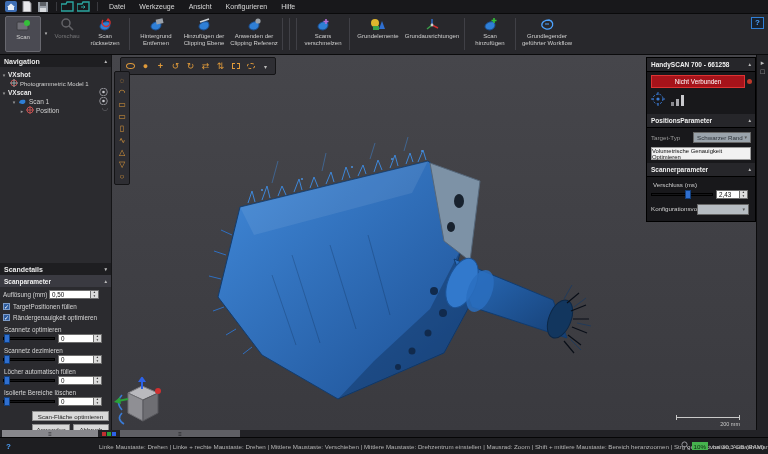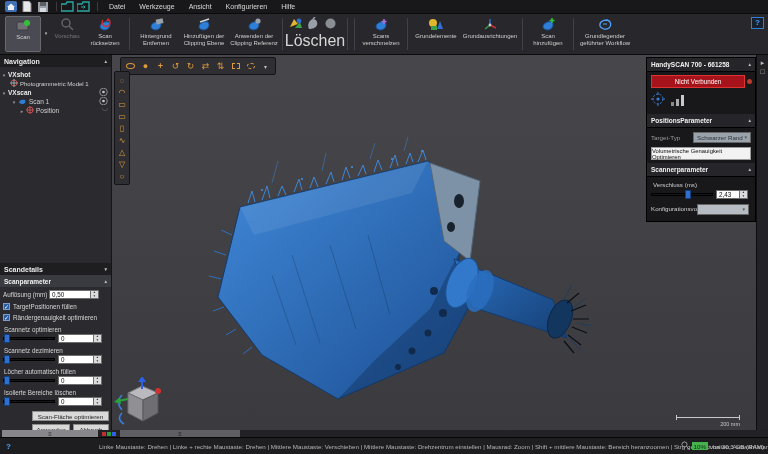--- a/index.html
+++ b/index.html
@@ -174,37 +174,20 @@
     <div class="tbtn" style="width:50px">
       <span class="ti">
           <svg width="15" height="13">
             <path d="M2,9 C2,5 7,3 11,4 C13,7 12,11 7,12 C4,12 2,10 2,9 Z" fill="#2f7fd6" stroke="#1b4f92"></path>
             <circle cx="11" cy="3" r="2.6" fill="#9aa0a8"></circle>
           </svg>
         </span>
       <span class="lbl">Anwenden der Clipping Referenz</span>
     </div>
     <div class="sep"></div>
-    <div class="tgroup" style="width:58px">
-      <div class="icons">
-        <span class="ti" style="width:18px"><svg width="15" height="13">
-              <polygon points="2,10 6,2 10,7" fill="#e0b62e"></polygon>
-              <polygon points="7,11 12,5 14,11" fill="#3aa04a"></polygon>
-              <circle cx="11" cy="4" r="2.4" fill="#2f6fd0"></circle>
-            </svg></span>
-        <span class="ti" style="width:18px"><svg width="14" height="13">
-              <path d="M3,12 C1,8 3,3 7,2 C10,2 12,5 11,8 C10,11 6,12 3,12 Z" fill="#9aa0a8"></path>
-              <path d="M7,2 L9,0" stroke="#9aa0a8" stroke-width="1.4"></path>
-            </svg></span>
-        <span class="ti" style="width:18px"><svg width="13" height="13">
-              <circle cx="6.5" cy="6.5" r="5" fill="#8a8f96"></circle>
-            </svg></span>
-      </div>
-      <span class="lbl">Löschen</span>
-    </div>
     <div class="sep"></div>
     <div class="sep"></div>
     <div class="tbtn" style="width:46px">
       <span class="ti">
           <svg width="15" height="13">
             <path d="M2,9 C2,5 7,3 11,4 C13,7 12,11 7,12 C4,12 2,10 2,9 Z" fill="#2f7fd6" stroke="#1b4f92"></path>
             <path d="M10,1 L10,6 M7.5,3.5 L12.5,3.5" stroke="#b06fd6" stroke-width="1.6"></path>
           </svg>
         </span>
       <span class="lbl">Scans verschmelzen</span>

